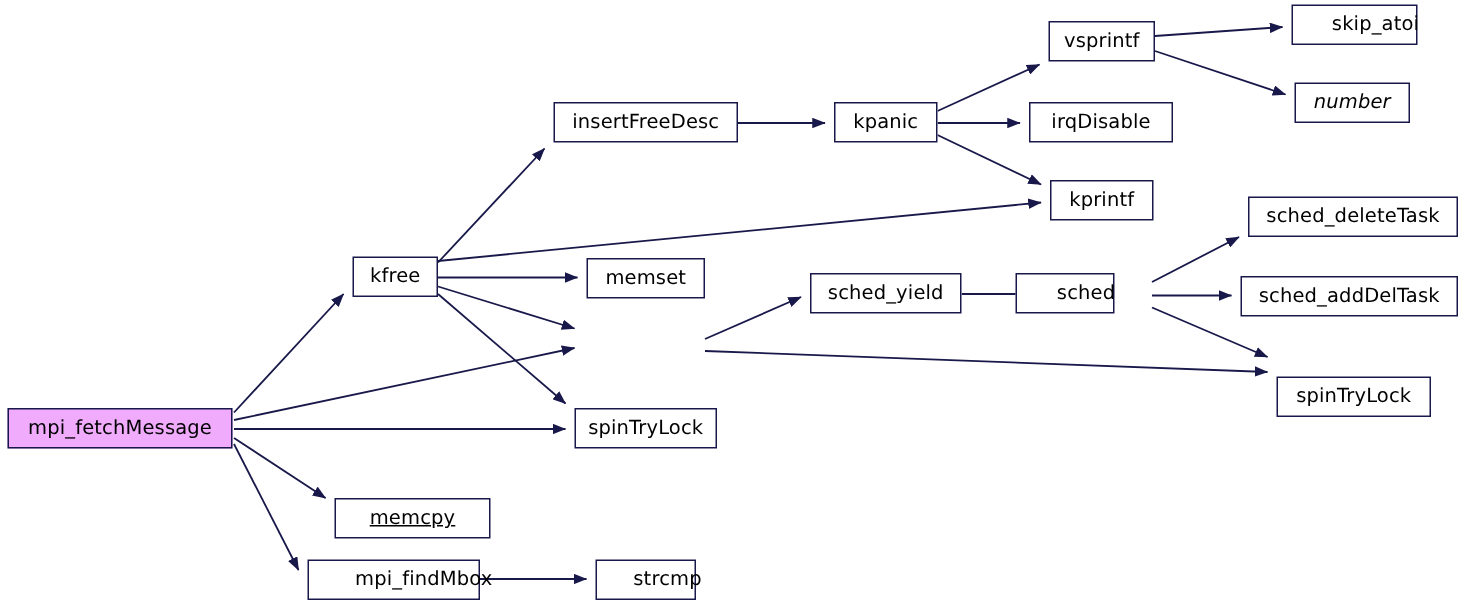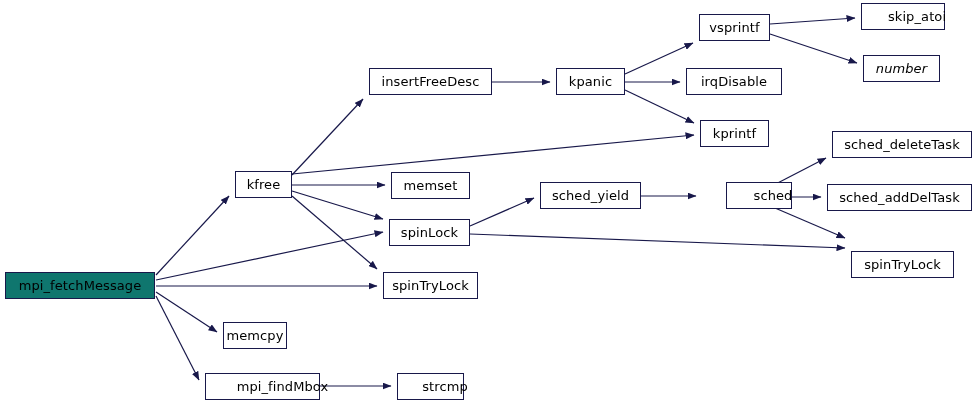--- a/index.html
+++ b/index.html
@@ -38,21 +38,21 @@
     color: #000000;
     font-size: 13px;
     line-height: 1;
     display: flex;
     align-items: center;
     justify-content: center;
     white-space: nowrap;
     letter-spacing: 0.1px;
   }
   .node.highlight {
-    background: #0f766e;
+    background: #f0abfc;
   }
   .node-label {
     display: block;
     padding: 0 2px;
   }
 </style>
 </head>
 <body>
 
 <div id="graph-root">
@@ -89,34 +89,31 @@
       </g>
   </svg>
 
   <div id="node-layer">
       <div class="node highlight" style="left: 5px; top: 272px; width: 150px; height: 27px;">
         <span class="node-label">mpi_fetchMessage</span>
       </div>
       <div class="node" style="left: 235px; top: 171px; width: 57px; height: 27px;">
         <span class="node-label">kfree</span>
       </div>
-      <div class="node" style="left: 223px; top: 322px; width: 64px; height: 27px;">
+      <div class="node" style="left: 223px; top: 332px; width: 104px; height: 27px; text-decoration: underline;">
         <span class="node-label">memcpy</span>
       </div>
       <div class="node" style="left: 205px; top: 373px; width: 115px; height: 27px; padding-left: 40px;">
         <span class="node-label">mpi_findMbox</span>
       </div>
       <div class="node" style="left: 369px; top: 68px; width: 123px; height: 27px;">
         <span class="node-label">insertFreeDesc</span>
       </div>
       <div class="node" style="left: 391px; top: 172px; width: 79px; height: 27px;">
         <span class="node-label">memset</span>
-      </div>
-      <div class="node" style="left: 389px; top: 219px; width: 81px; height: 27px;">
-        <span class="node-label">spinLock</span>
       </div>
       <div class="node" style="left: 383px; top: 272px; width: 95px; height: 27px;">
         <span class="node-label">spinTryLock</span>
       </div>
       <div class="node" style="left: 397px; top: 373px; width: 67px; height: 27px; padding-left: 29px;">
         <span class="node-label">strcmp</span>
       </div>
       <div class="node" style="left: 556px; top: 68px; width: 69px; height: 27px;">
         <span class="node-label">kpanic</span>
       </div>
@@ -125,21 +122,21 @@
       </div>
       <div class="node" style="left: 699px; top: 14px; width: 71px; height: 27px; align-items: center;">
         <span class="node-label">vsprintf</span>
       </div>
       <div class="node" style="left: 686px; top: 68px; width: 96px; height: 27px;">
         <span class="node-label">irqDisable</span>
       </div>
       <div class="node" style="left: 700px; top: 120px; width: 69px; height: 27px;">
         <span class="node-label">kprintf</span>
       </div>
-      <div class="node" style="left: 726px; top: 182px; width: 66px; height: 27px; padding-left: 28px;">
+      <div class="node" style="left: 677px; top: 182px; width: 66px; height: 27px; padding-left: 28px;">
         <span class="node-label">sched</span>
       </div>
       <div class="node" style="left: 861px; top: 3px; width: 84px; height: 27px; padding-left: 28px;">
         <span class="node-label">skip_atoi</span>
       </div>
       <div class="node" style="left: 863px; top: 55px; width: 77px; height: 27px; font-style: italic;">
         <span class="node-label">number</span>
       </div>
       <div class="node" style="left: 832px; top: 131px; width: 140px; height: 27px;">
         <span class="node-label">sched_deleteTask</span>

